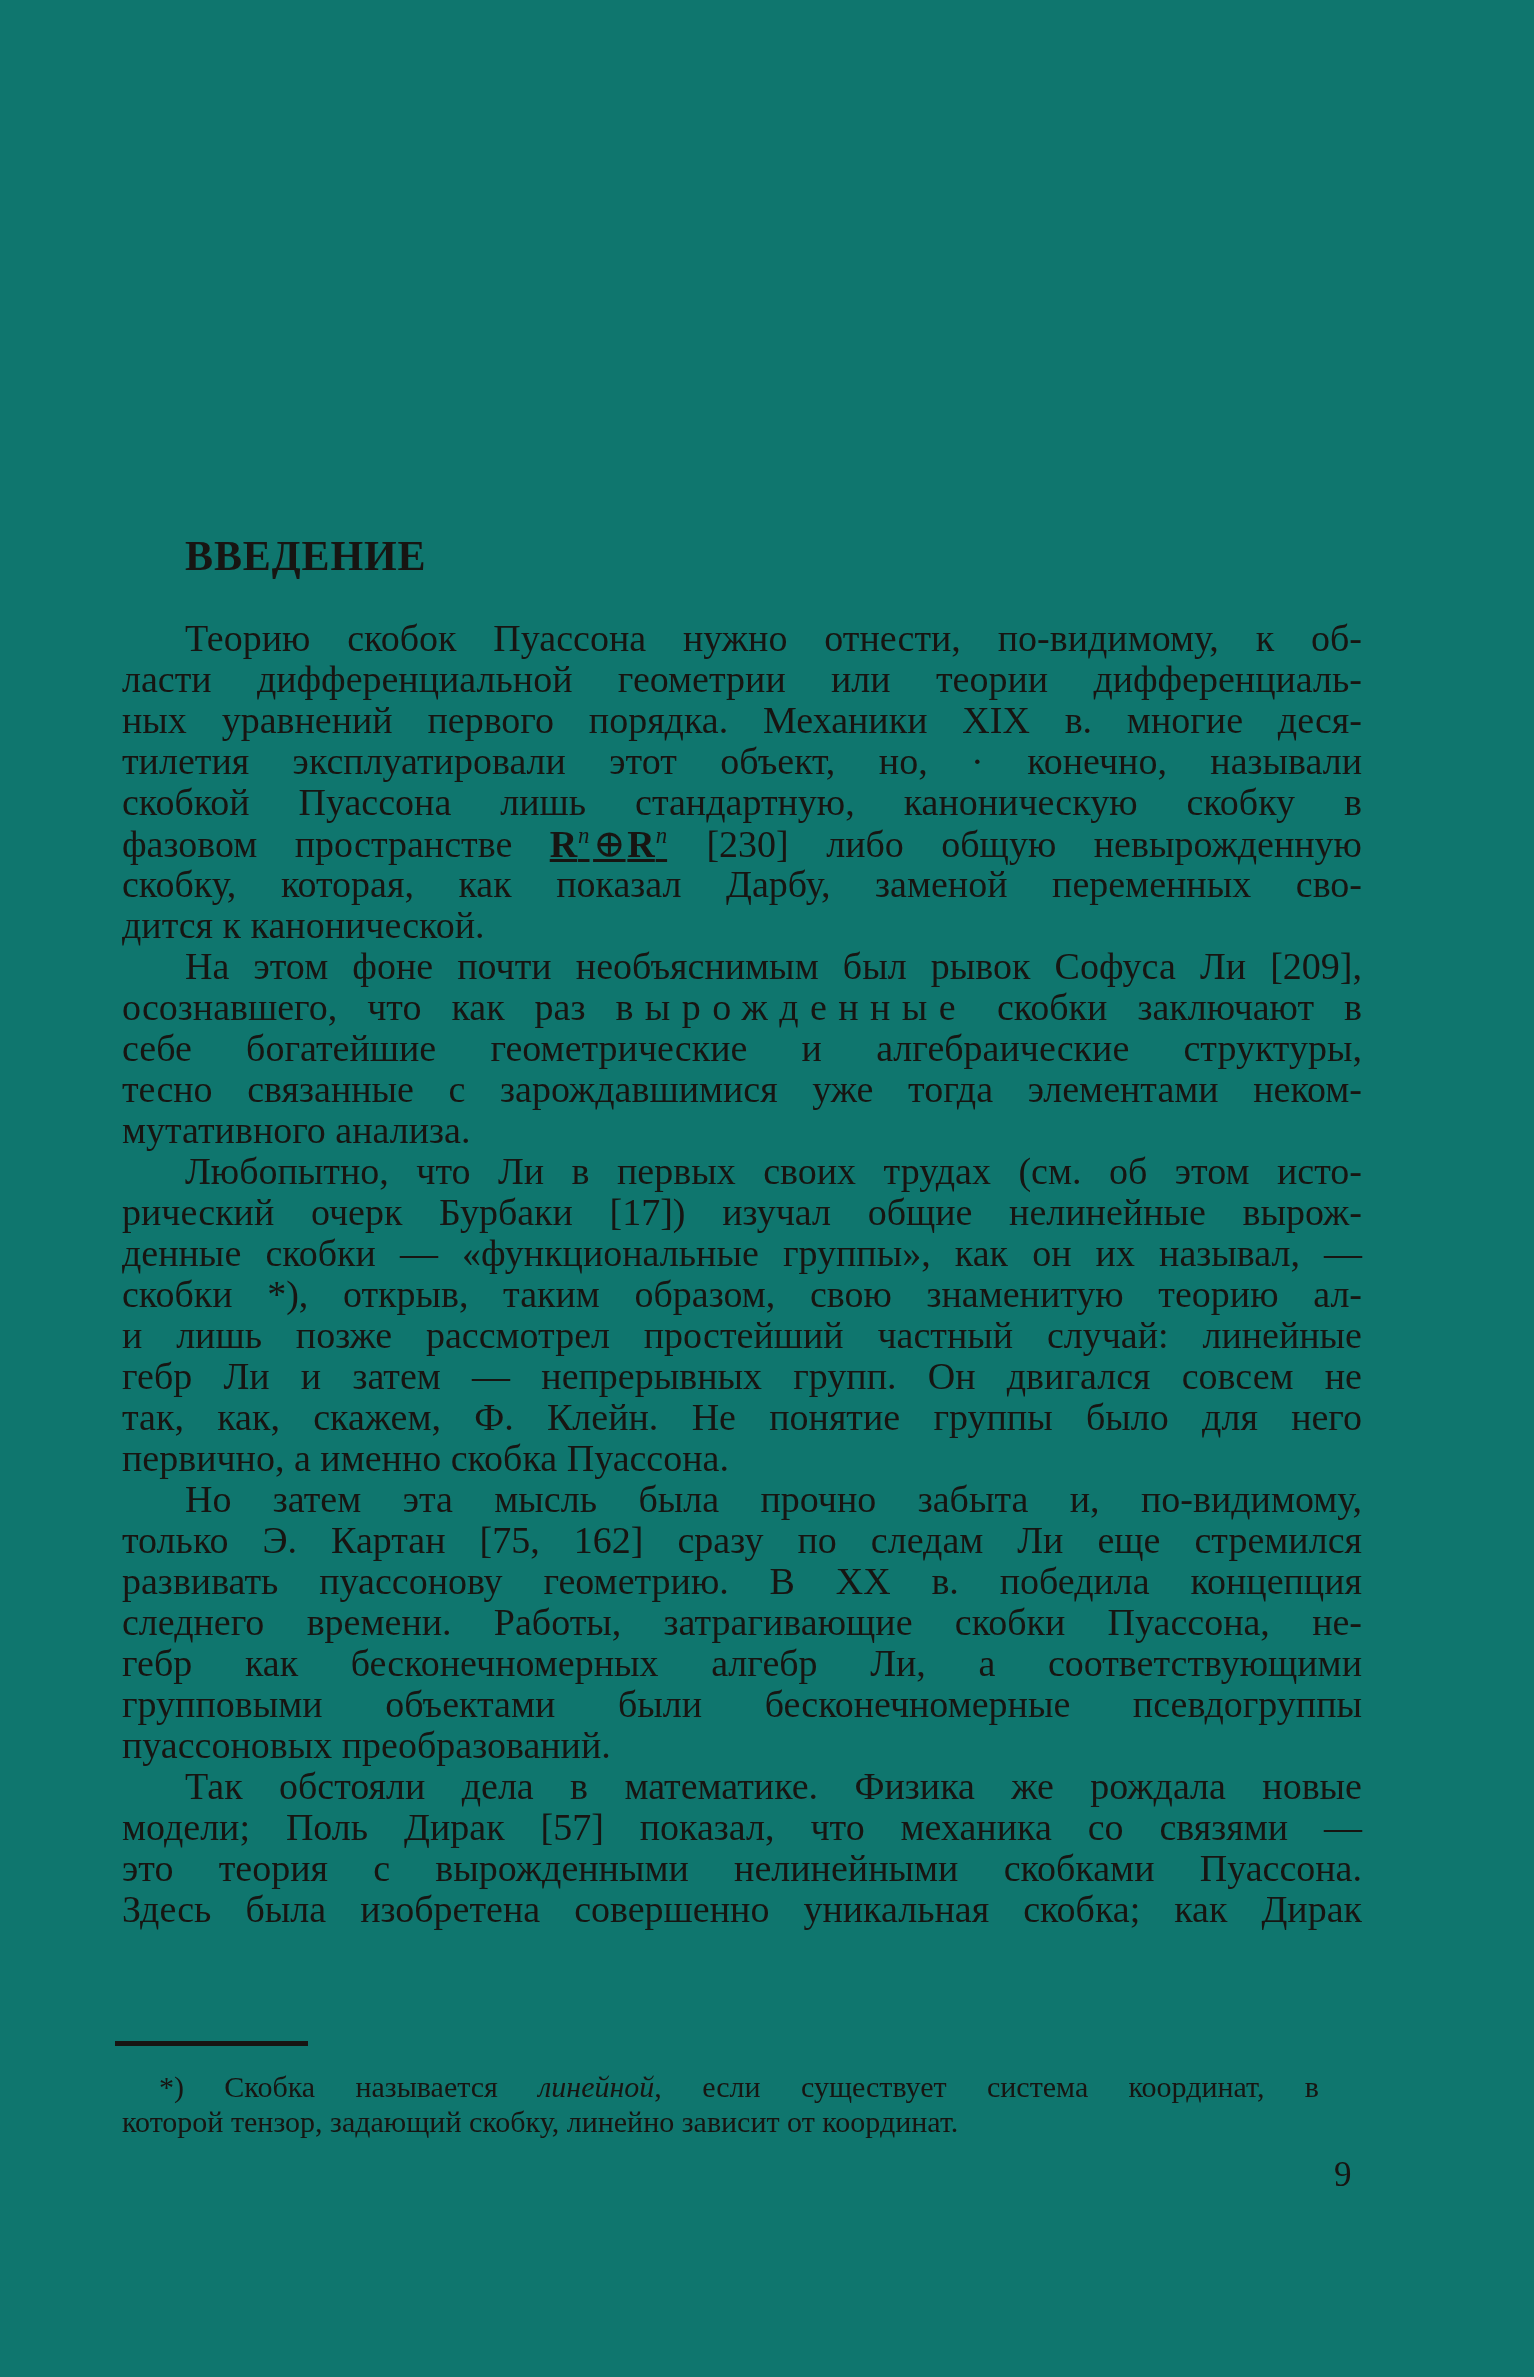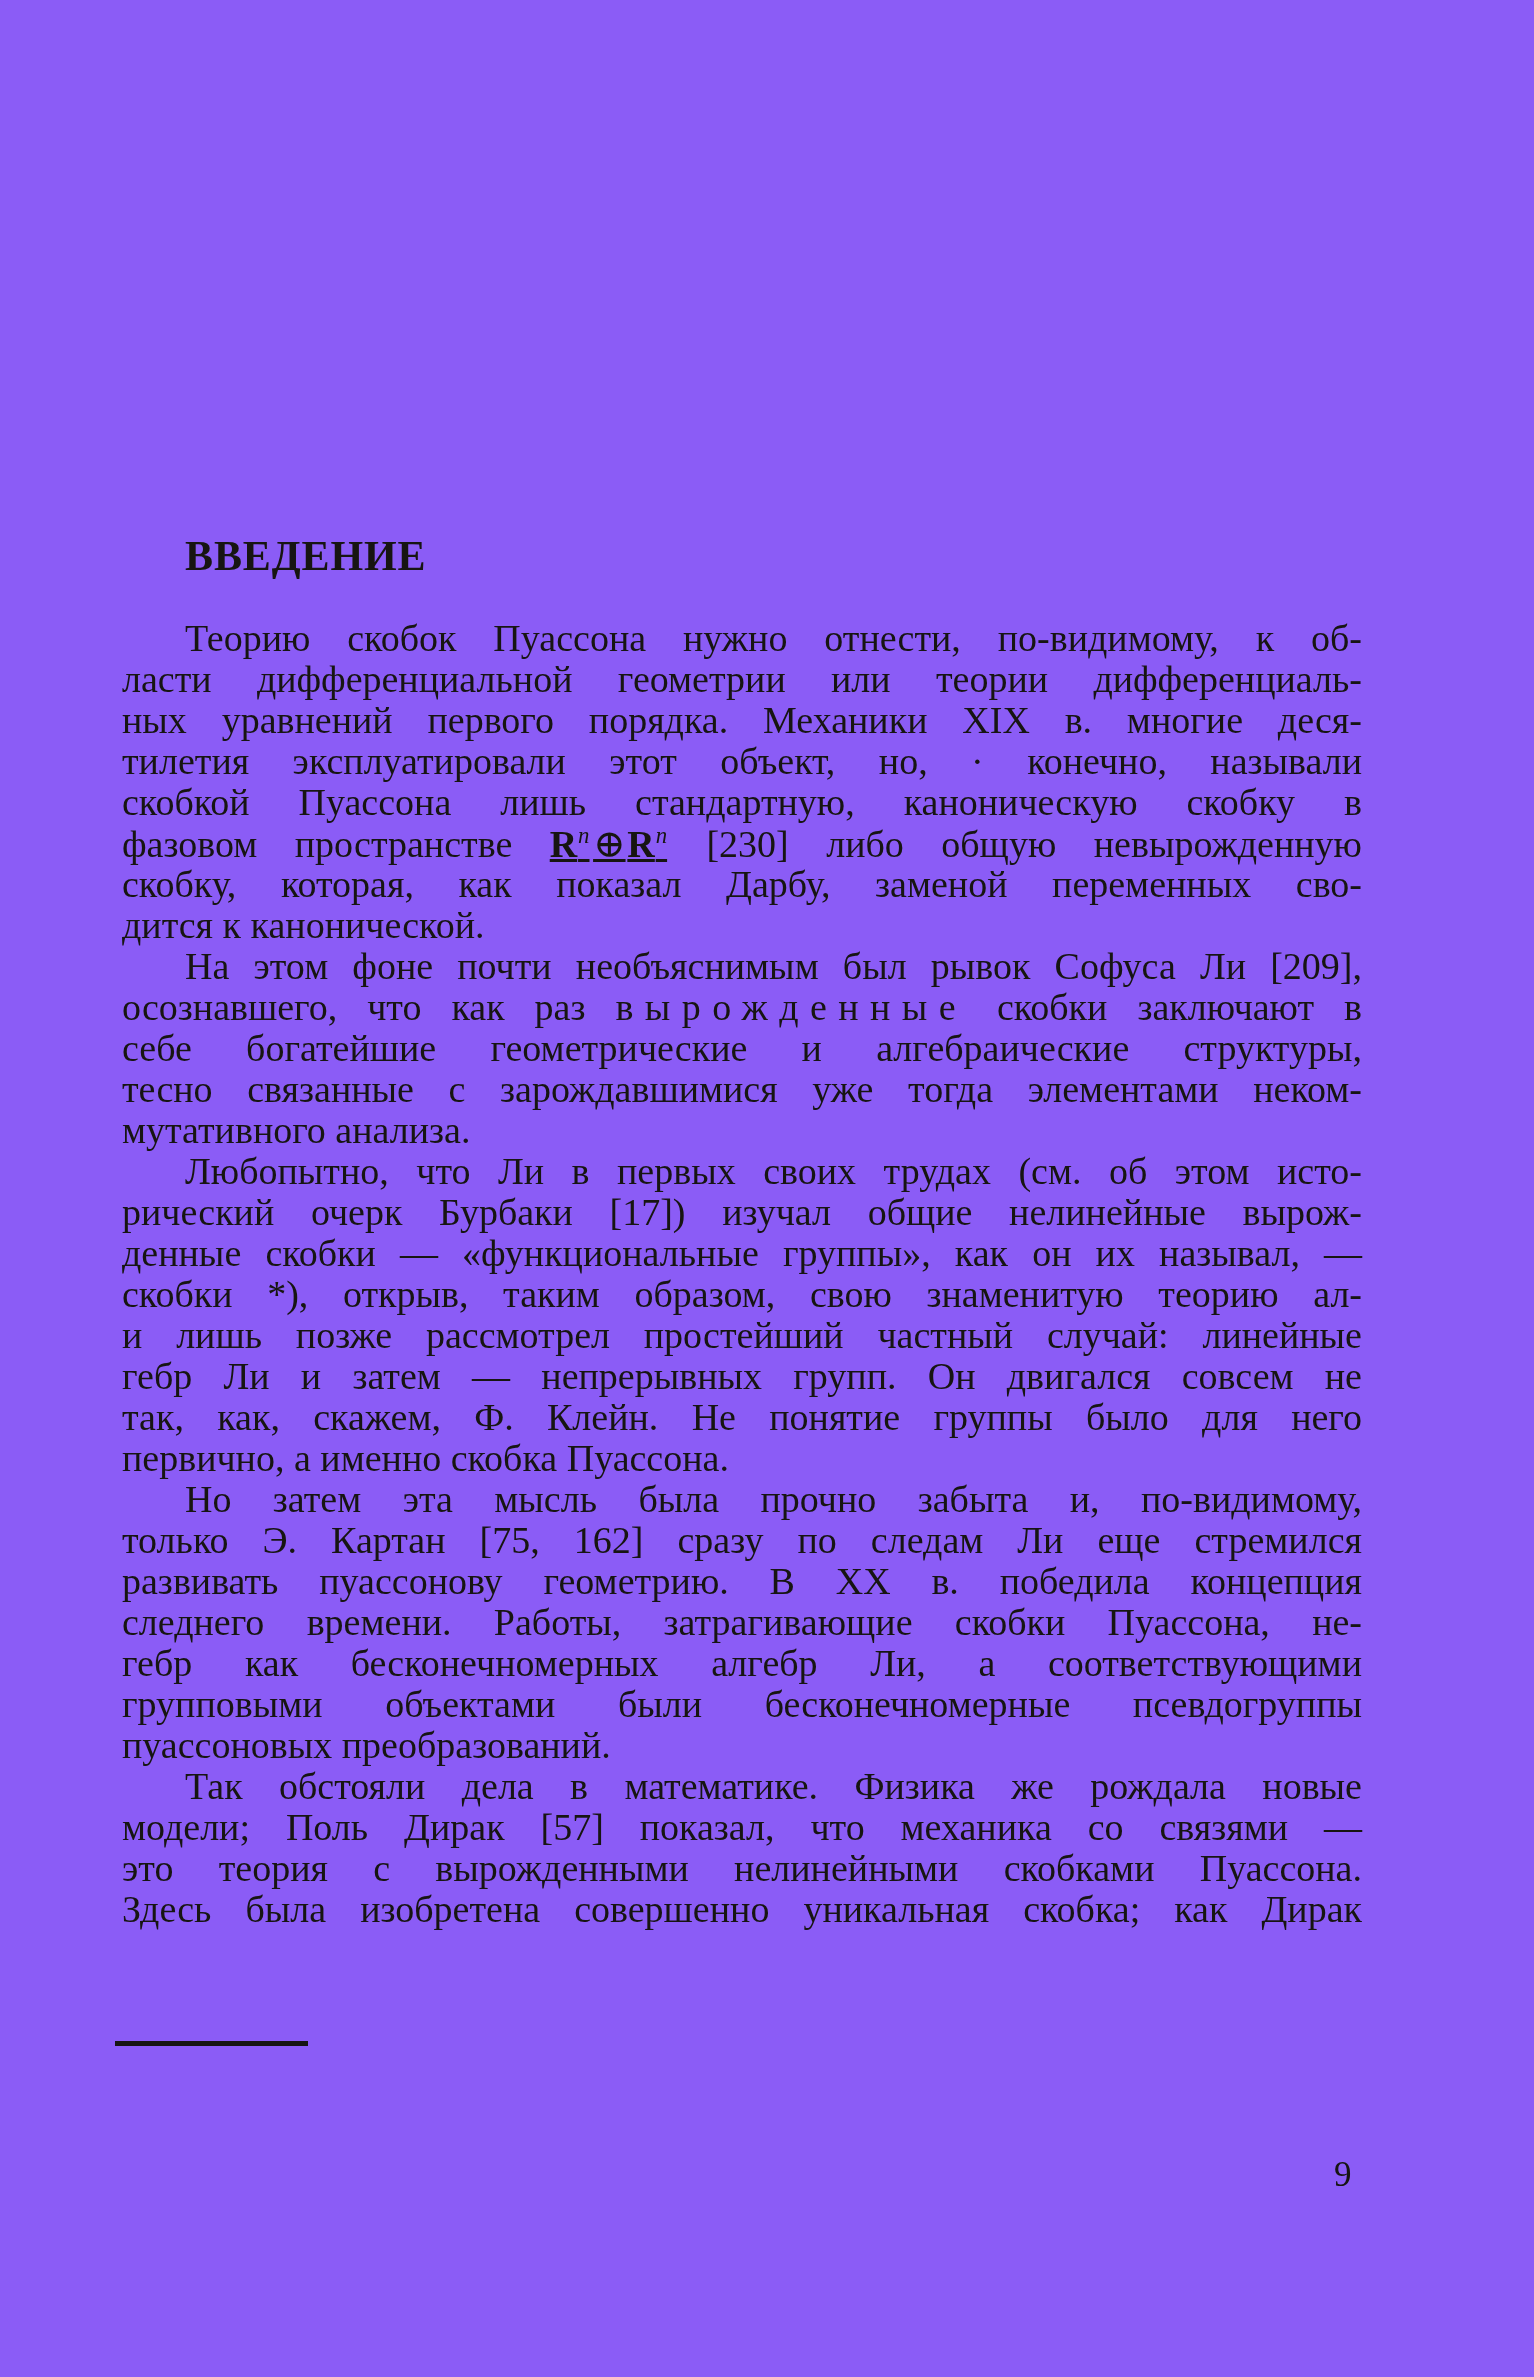--- a/index.html
+++ b/index.html
@@ -3,21 +3,21 @@
 <meta charset="utf-8">
 <style>
   html,body{margin:0;padding:0;}
   body{
     width:1535px;height:2377px;
     background:#f4f4f1;
     font-family:"Liberation Serif","DejaVu Serif",serif;
   }
   .page{
     position:relative;width:1535px;height:2377px;overflow:hidden;
-    background:#8b5cf6;color:#171512;
+    background:#0f766e;color:#171512;
   }
   .heading{
     position:absolute;left:185px;top:535px;
     font-size:42px;font-weight:bold;letter-spacing:0.9px;line-height:1;
     white-space:nowrap;
   }
   .textblock{
     position:absolute;left:122px;top:618px;width:1240px;
     font-size:38px;line-height:41px;
     text-align:justify;
@@ -102,17 +102,21 @@
     <div>
       <div class="ln ind">Так обстояли дела в математике. Физика же рождала новые</div>
       <div class="ln">модели; Поль Дирак [57] показал, что механика со связями —</div>
       <div class="ln">это теория с вырожденными нелинейными скобками Пуассона.</div>
       <div class="ln">Здесь была изобретена совершенно уникальная скобка; как Дирак</div>
     </div>
   </div>
 
   <div class="fnrule"></div>
 
+  <div class="footnote">
+    <div class="ln ind"><span>*) Скобка называется</span> <span class="it">линейной</span><span>, если существует система координат, в</span></div>
+    <div class="ln end">которой тензор, задающий скобку, линейно зависит от координат.</div>
+  </div>
 
   <div class="pageno">9</div>
 
 </div>
 
 
 </body></html>

